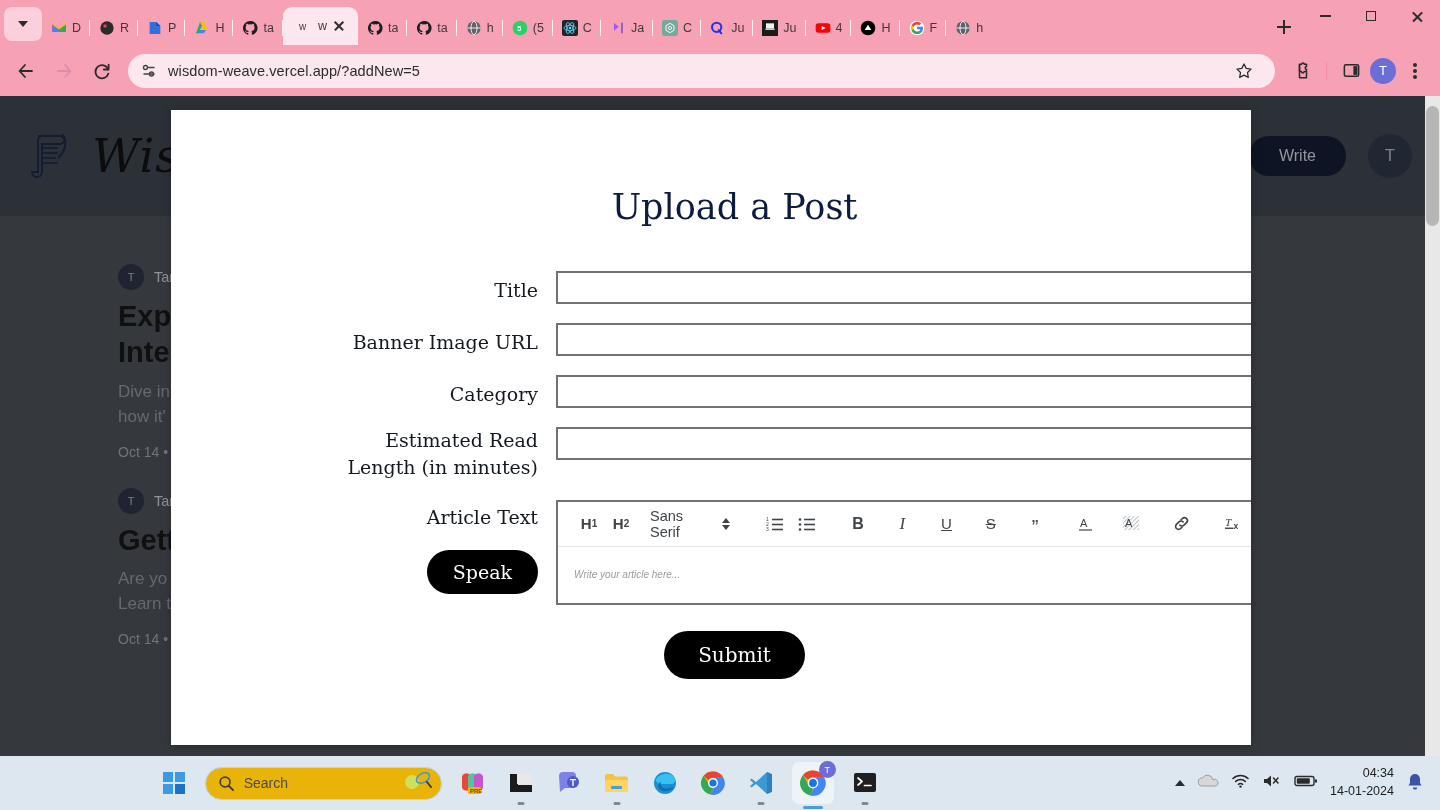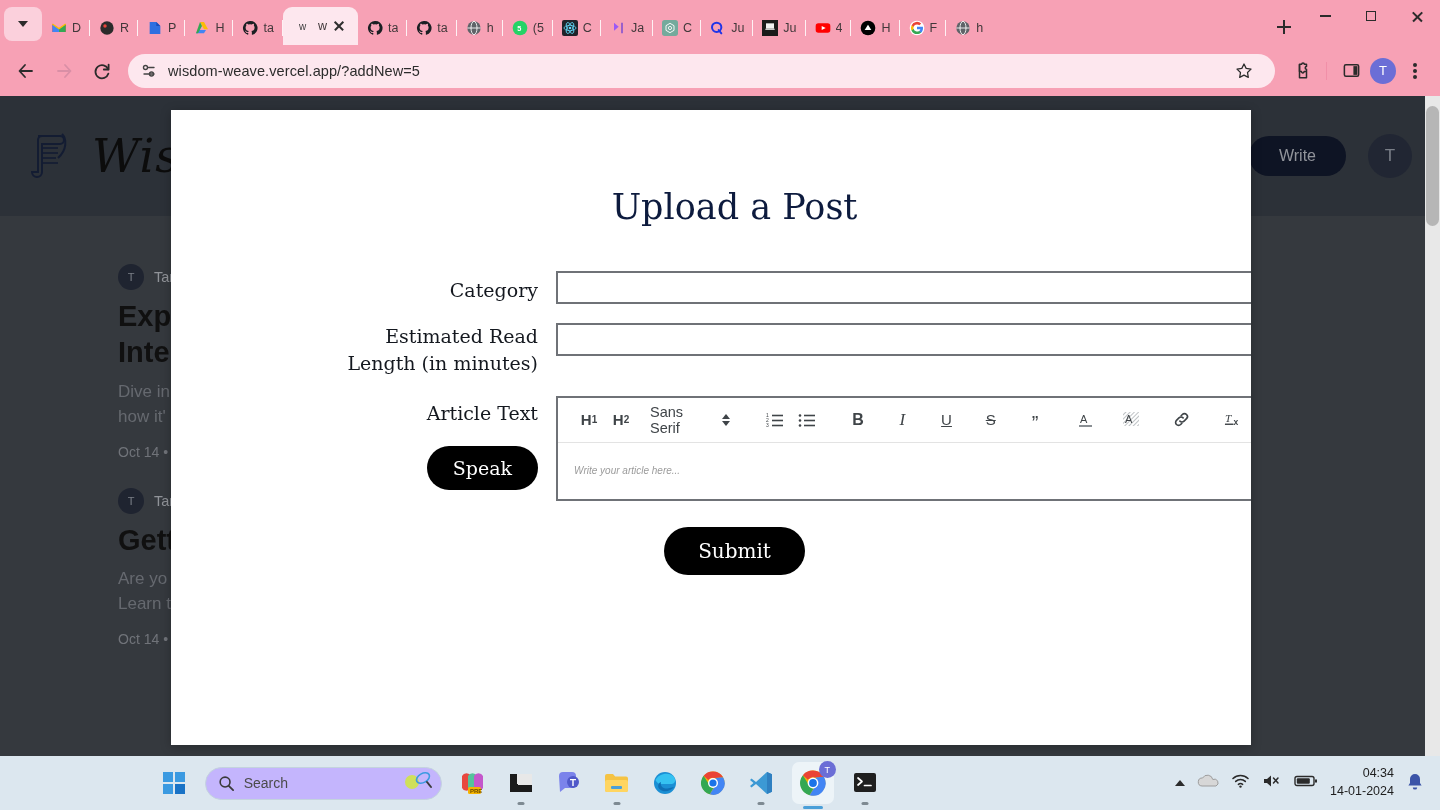--- a/index.html
+++ b/index.html
@@ -156,21 +156,21 @@
   .taskbar {
     position:absolute; left:0; bottom:0; width:1440px; height:54px;
     background:#dce7ef; display:flex; align-items:center; padding:0 10px;
   }
   .tb-center { display:flex; align-items:center; gap:14px; margin:0 auto; }
   .tb-ico { width:34px;height:34px;display:flex;align-items:center;justify-content:center;cursor:pointer;position:relative; }
   .tb-ico.active { background:#edf4f8; border-radius:7px; width:42px;height:42px; }
   .tb-dot { position:absolute; bottom:-5px; left:50%; transform:translateX(-50%); width:7px;height:3px;border-radius:2px;background:#7e8a92; }
   .tb-dot.wide { width:20px; background:#4a9fd8; }
   .searchbox {
-    width:237px;height:33px;background:#c4b5fd;border:1px solid #c3d3de;border-radius:17px;
+    width:237px;height:33px;background:#eab308;border:1px solid #c3d3de;border-radius:17px;
     display:flex;align-items:center;padding:0 8px 0 12px;gap:9px;cursor:pointer;
   }
   .search-label { font-size:14px;color:#4b4b4b; }
   .tb-right { display:flex; align-items:center; gap:12px; margin-left:auto; padding-right:6px; }
   .clock { text-align:right; font-size:12.5px; color:#1e1e1e; line-height:1.42; cursor:pointer; }
   .chev-up { width:0;height:0;border-left:5px solid transparent;border-right:5px solid transparent;border-bottom:6px solid #2b2b2b; cursor:pointer;}
 </style>
 </head>
 <body>
 
@@ -467,20 +467,32 @@
       <div class="pthumb"></div>
     </div>
 
     <div class="modal">
       <div class="modal-inner">
         <div class="modal-title">Upload a Post</div>
 
         <div id="form-host">
             <div class="form-row">
               <div class="form-label">
+                <div>Title</div>
+              </div>
+              <div class="field"><input class="txt-input" type="text" value="" placeholder="" style=""></div>
+            </div>
+            <div class="form-row">
+              <div class="form-label">
+                <div>Banner Image URL</div>
+              </div>
+              <div class="field"><input class="txt-input" type="text" value="" placeholder="" style=""></div>
+            </div>
+            <div class="form-row">
+              <div class="form-label">
                 <div>Category</div>
               </div>
               <div class="field"><input class="txt-input" type="text" value="" placeholder="" style=""></div>
             </div>
             <div class="form-row">
               <div class="form-label two-line">
                 <div>Estimated Read</div>
                 <div>Length (in minutes)</div>
               </div>
               <div class="field"><input class="txt-input" type="text" value="" placeholder="" style=""></div>

